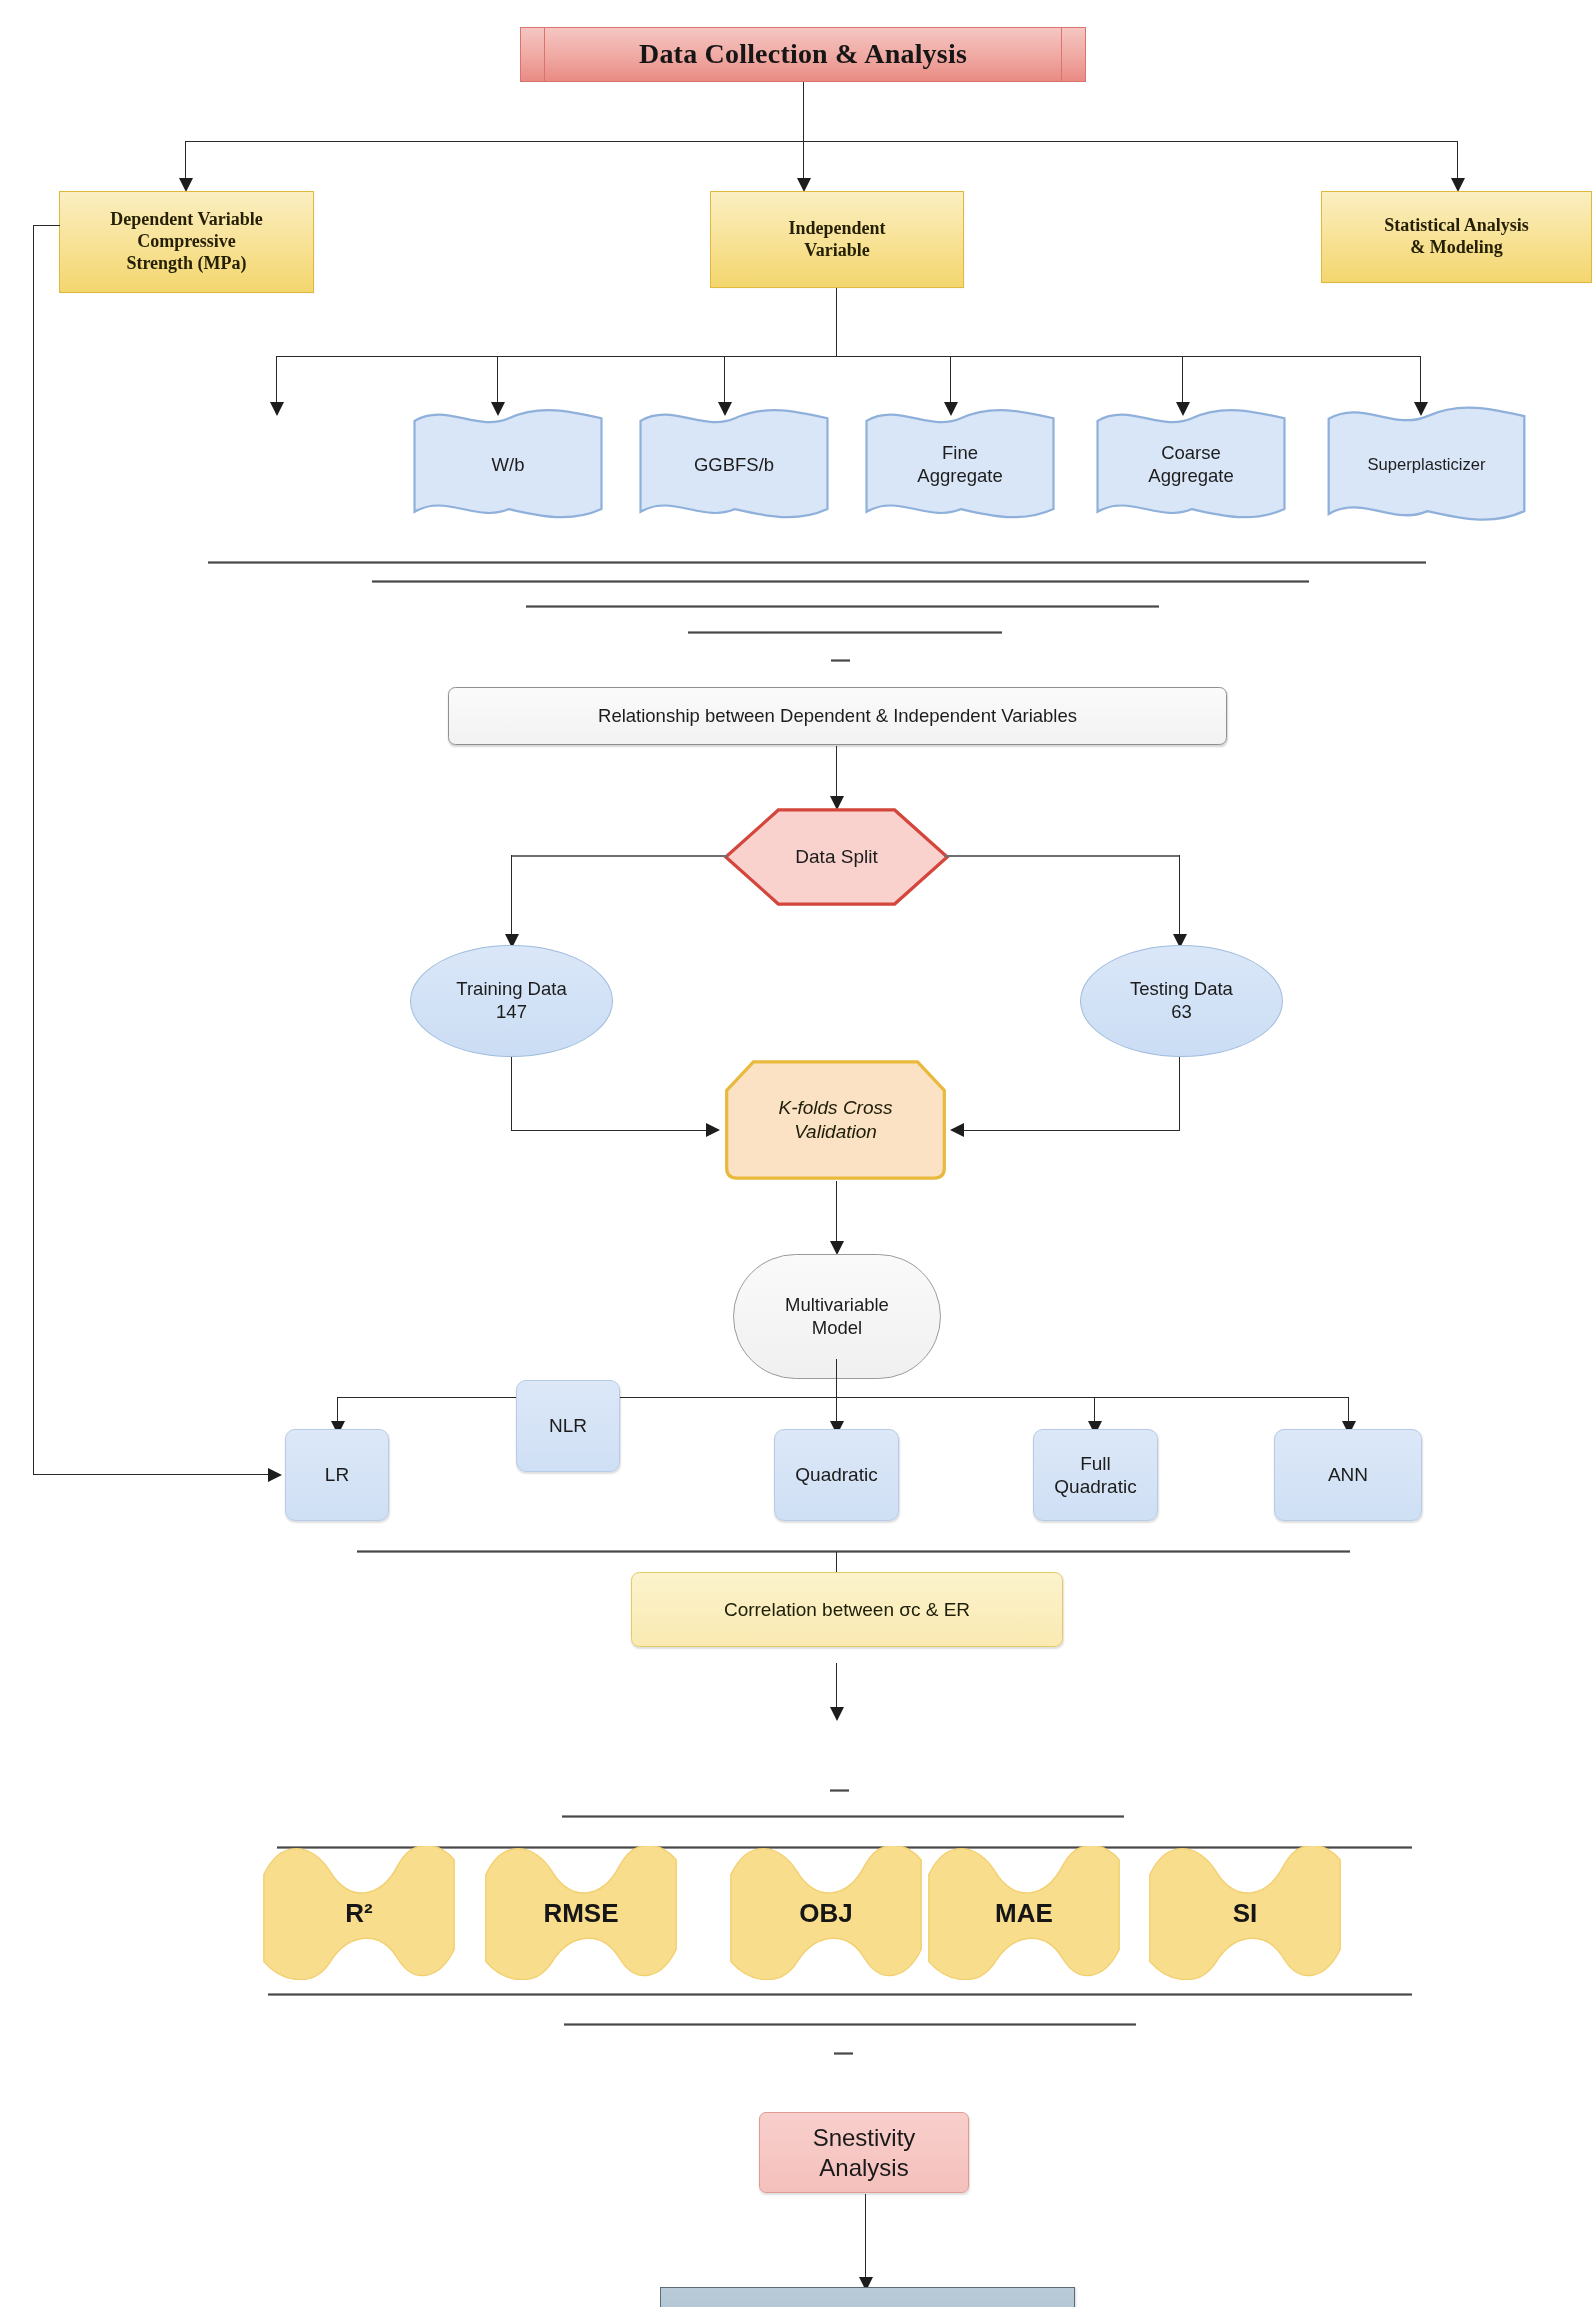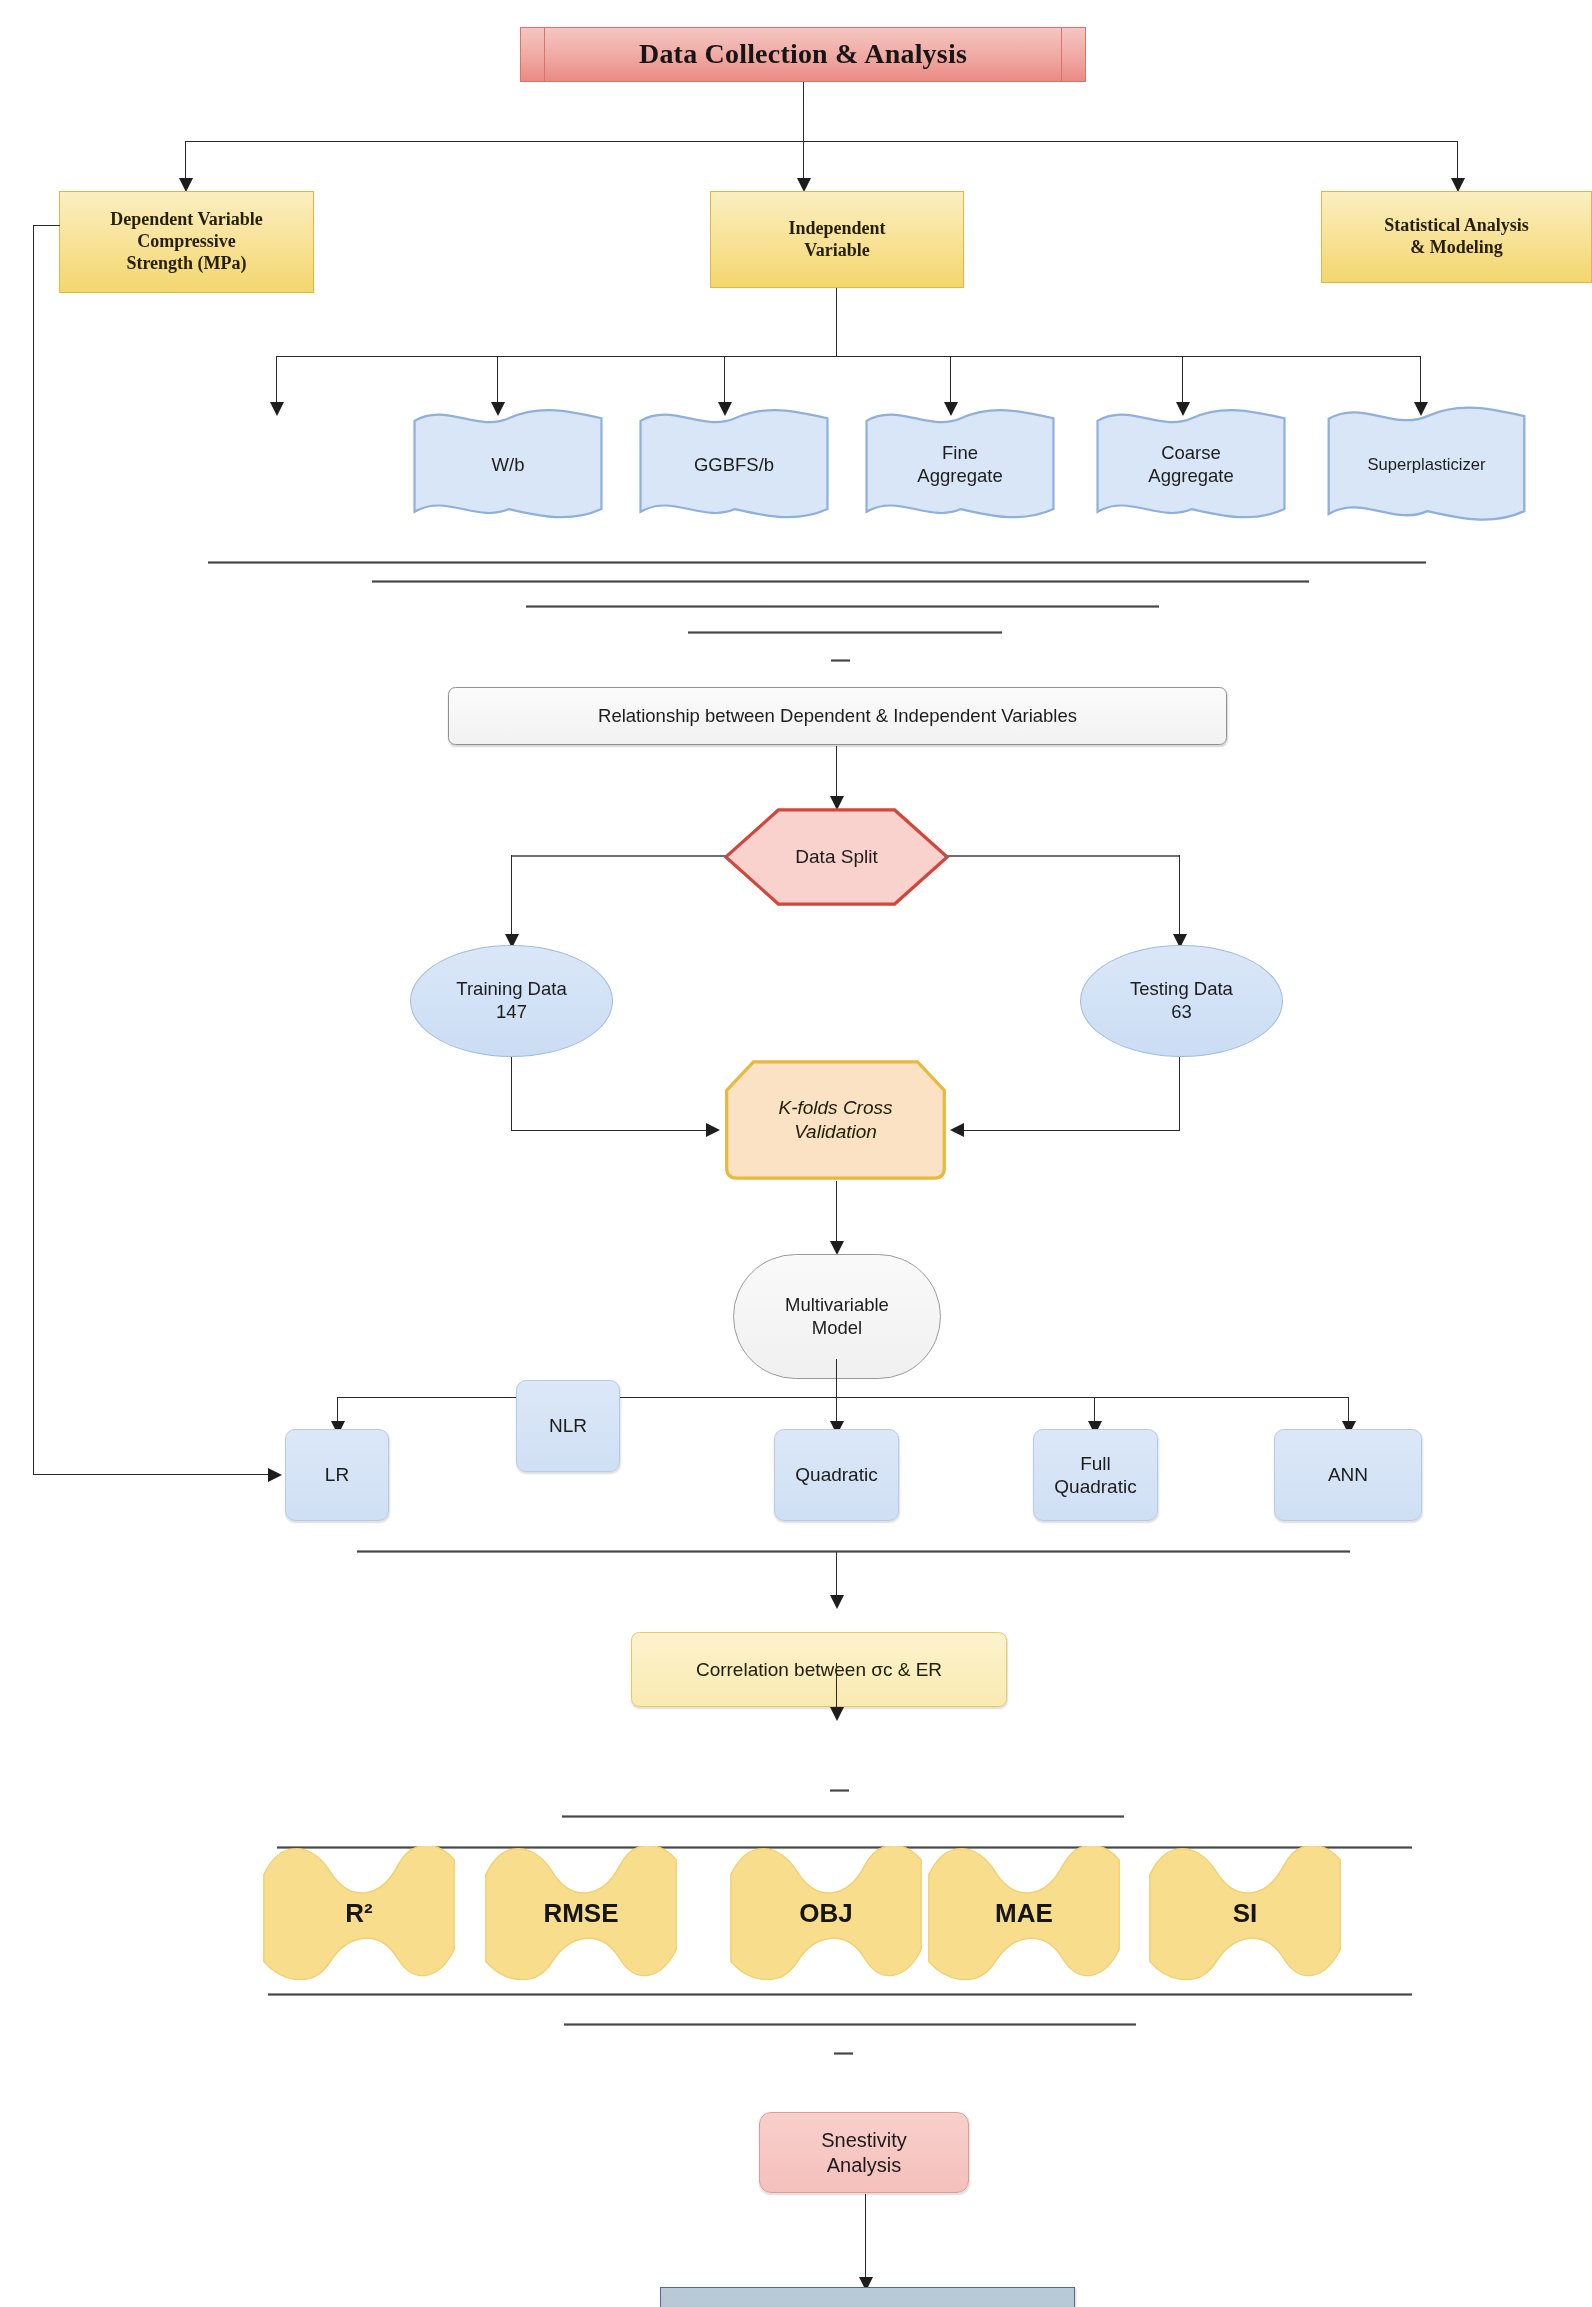--- a/index.html
+++ b/index.html
@@ -64,22 +64,22 @@
     box-shadow:0.9px 1.4px 1.8px rgba(0,0,0,.13);
   }
   .pink-round{
     background:linear-gradient(180deg,#f6ccd2 0%,#f2bcc4 100%);
     border:1.8px solid #dd8e99;border-radius:8.3px;
     font-size:19px;color:#1c1c1c;
     box-shadow:0.9px 1.4px 1.8px rgba(0,0,0,.13);
   }
   .pink-round2{
     background:linear-gradient(180deg,#f8cfcc 0%,#f5c0bc 100%);
-    border:1.8px solid #e09b95;border-radius:12px;
-    font-size:20px;color:#1a1a1a;
+    border:1.8px solid #e09b95;border-radius:7px;
+    font-size:24px;color:#1a1a1a;
     box-shadow:0.9px 1.4px 1.8px rgba(0,0,0,.13);
   }
   .steel-box{
     background:linear-gradient(180deg,#b9cbd8 0%,#aabecd 100%);
     border:1.4px solid #5d6b77;
     font-size:29px;color:#141414;
     box-shadow:0.9px 1.4px 1.8px rgba(0,0,0,.16);
   }
   .ellipse{
     background:linear-gradient(180deg,#dae7f8 0%,#cbddf4 100%);
@@ -297,21 +297,21 @@
 
   <div class="ln h" style="left:33px;top:225px;width:27px;"></div>
   <div class="ln v" style="left:33px;top:225px;height:1250px;"></div>
   <div class="ln h" style="left:33px;top:1474px;width:236px;"></div>
   <div class="arrow right" style="left:268px;top:1468px;"></div>
 
   <div class="fan" style="left:357px;top:1550px;width:993px;"></div>
   <div class="ln v" style="left:836px;top:1552px;height:46px;"></div>
   <div class="arrow down" style="left:830px;top:1595px;"></div>
 
-  <div class="node yellow-round" style="left:631px;top:1632px;width:376px;height:75px;">
+  <div class="node yellow-round" style="left:631px;top:1572px;width:432px;height:75px;">
     <span>Correlation between σc &amp; ER</span>
   </div>
 
   <div class="ln v" style="left:836px;top:1663px;height:49px;"></div>
   <div class="arrow down" style="left:830px;top:1707px;"></div>
 
 
   <div class="fan" style="left:830px;top:1789px;width:19.4px;"></div>
   <div class="fan" style="left:562px;top:1815px;width:562px;"></div>
   <div class="fan" style="left:277px;top:1846px;width:1135px;"></div>

